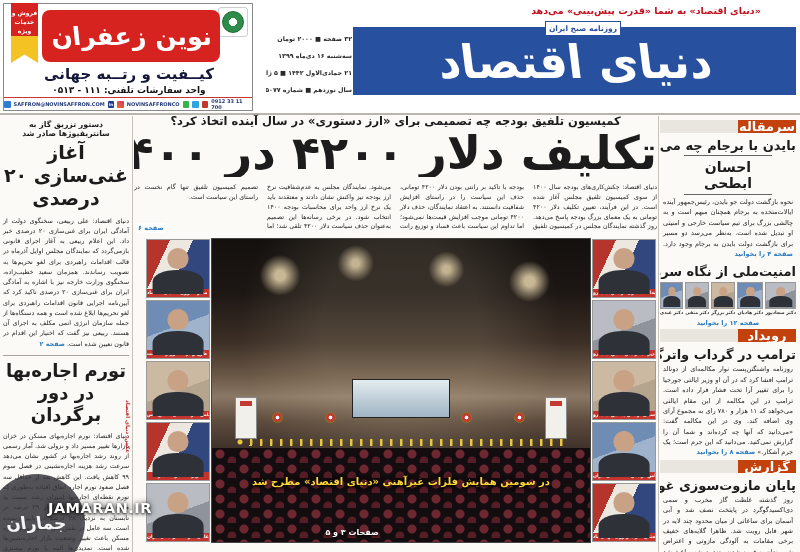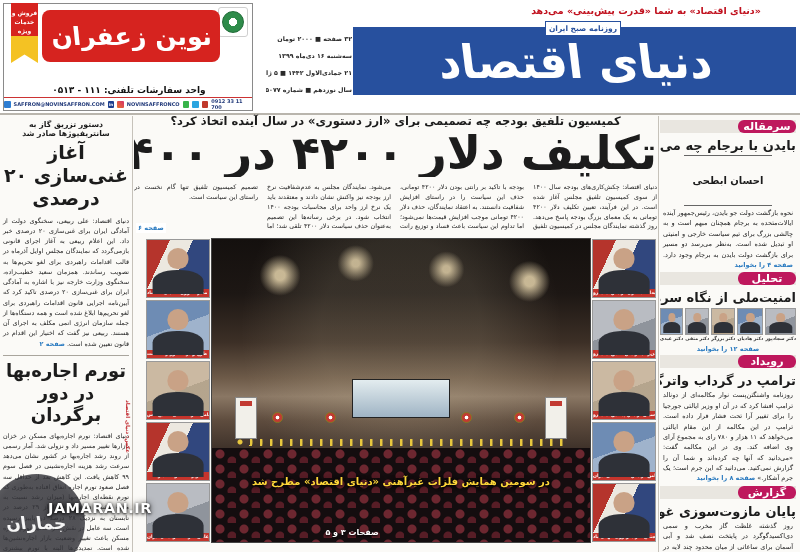--- a/index.html
+++ b/index.html
@@ -111,25 +111,25 @@
     color:#ffd83a; font-size:10px; font-weight:bold; text-shadow:0 1px 3px #000, 0 0 6px #000; }
   #ov-title { position:absolute; left:0; right:0; bottom:15px; text-align:center;
     color:#fff; font-size:33px; font-weight:900; text-shadow:0 2px 5px #000, 0 0 10px #000; white-space:nowrap; }
   #ov-pages { position:absolute; left:30%; bottom:5px; color:#fff; font-size:8px; font-weight:bold; text-shadow:0 1px 2px #000; }
   #credit { position:absolute; left:-9px; bottom:90px; writing-mode:vertical-rl;
     font-size:5.5px; color:#c1272d; font-weight:bold; }
 
   
   #sidebar { position:absolute; left:660px; top:118px; width:136px; }
   .tab-row { height:13px; background:#e9e6e0; position:relative; margin-top:2px; }
-  .tab { position:absolute; right:0; top:0; height:13px; width:58px; background:#be185d;
-    color:#fff; font-size:11px; font-weight:bold; text-align:center; line-height:13px;border-radius:6px; }
+  .tab { position:absolute; right:0; top:0; height:13px; width:58px; background:#c2410c;
+    color:#fff; font-size:13px; font-weight:bold; text-align:center; line-height:13px; }
   .s-title { font-size:13px; font-weight:900; text-align:center; margin:5px 0 2px; white-space:nowrap; overflow:hidden; }
   .author { width:64%; margin:1px auto 2px; border-top:1px solid #666; border-bottom:1px solid #666;
-    font-size:10px; font-weight:bold; text-align:center; padding:19px 0; }
+    font-size:14px; font-weight:bold; text-align:center; padding:3px 0; }
   .s-body { font-size:6.5px; line-height:1.6; text-align:justify; color:#222; margin:2px 3px; }
   .readmore { display:block; text-align:center; font-size:6.5px; margin:1px 0 2px; }
   #analysts { display:flex; gap:2px; margin:3px 0 2px; }
   #analysts .an { flex:1; }
   .an .ph { height:27px; border:1px solid #999; }
   .an .nm { font-size:4.6px; font-weight:bold; text-align:center; color:#333; white-space:nowrap; overflow:hidden; line-height:8px; }
 
   
   #stamp { position:absolute; left:-12px; top:474px; width:97px; height:97px; border-radius:50%;
     background:radial-gradient(circle, rgba(52,52,58,.85) 0 62%, rgba(52,52,58,.68) 100%);
@@ -145,20 +145,21 @@
 <div id="topbar">
 
   <div id="ad">
     <div id="ad-ribbon">فروش و خدمات ویژه</div>
     <div id="ad-logo">
         <span class="leaf"></span>
       </div>
     <div id="ad-box">
       <span id="ad-brand">نوین زعفران</span>
     </div>
+    <div id="ad-tagline">کیــفیت و رتــبه جهانی</div>
     <div id="ad-orders">واحد سفارشات تلفنی: ۱۱۱ - ۰۵۱۳</div>
     <div id="ad-strip">
       <span class="mini-ic ic-mail"></span>
       <span>SAFFRON@NOVINSAFFRON.COM</span>
       <span class="mini-ic ic-in">in</span>
       <span class="mini-ic ic-ig"></span>
       <span>NOVINSAFFRONCO</span>
       <span class="mini-ic ic-wa"></span>
       <span class="mini-ic ic-tg"></span>
       <span class="mini-ic ic-ph"></span>
@@ -271,23 +272,20 @@
   <div class="tab-row">
       <span class="tab">سرمقاله</span>
     </div>
   <div class="s-title">بایدن با برجام چه می‌کند؟</div>
   <div class="author">احسان ابطحی</div>
   <div class="s-body">
     <span>نحوه بازگشت دولت جو بایدن، رئیس‌جمهور آینده ایالات‌متحده به برجام همچنان مبهم است و به چالشی بزرگ برای تیم سیاست خارجی و امنیتی او تبدیل شده است. به‌نظر می‌رسد دو مسیر برای بازگشت دولت بایدن به برجام وجود دارد.</span>
     <span class="plink">صفحه ۴ را بخوانید</span>
   </div>
 
-  <div class="tab-row">
-      <span class="tab">تحلیل</span>
-    </div>
   <div class="s-title">امنیت‌ملی از نگاه سردار سلیمانی</div>
   <div id="analysts">
     <div class="an">
         <div class="ph person bd-gray"></div>
         <div class="nm">دکتر سجادپور</div>
       </div>
     <div class="an">
         <div class="ph person bd-blue"></div>
         <div class="nm">دکتر هادیان</div>
       </div>

